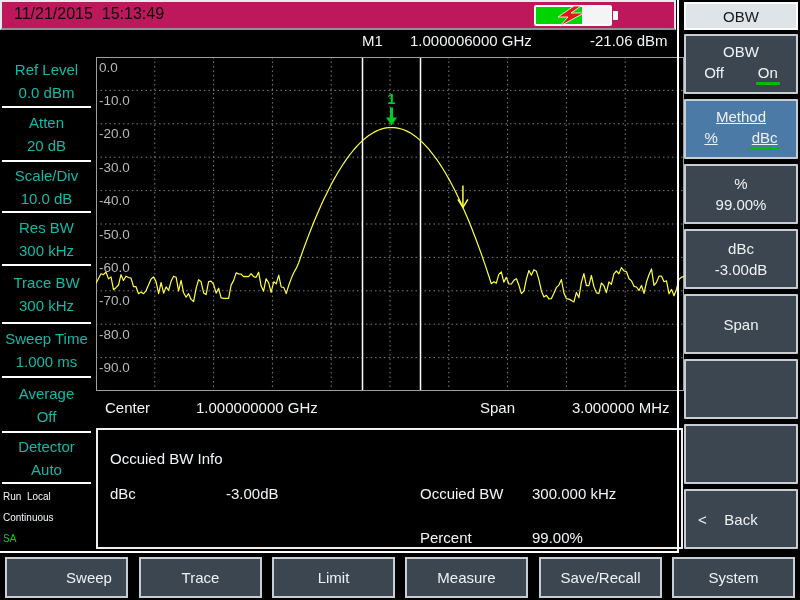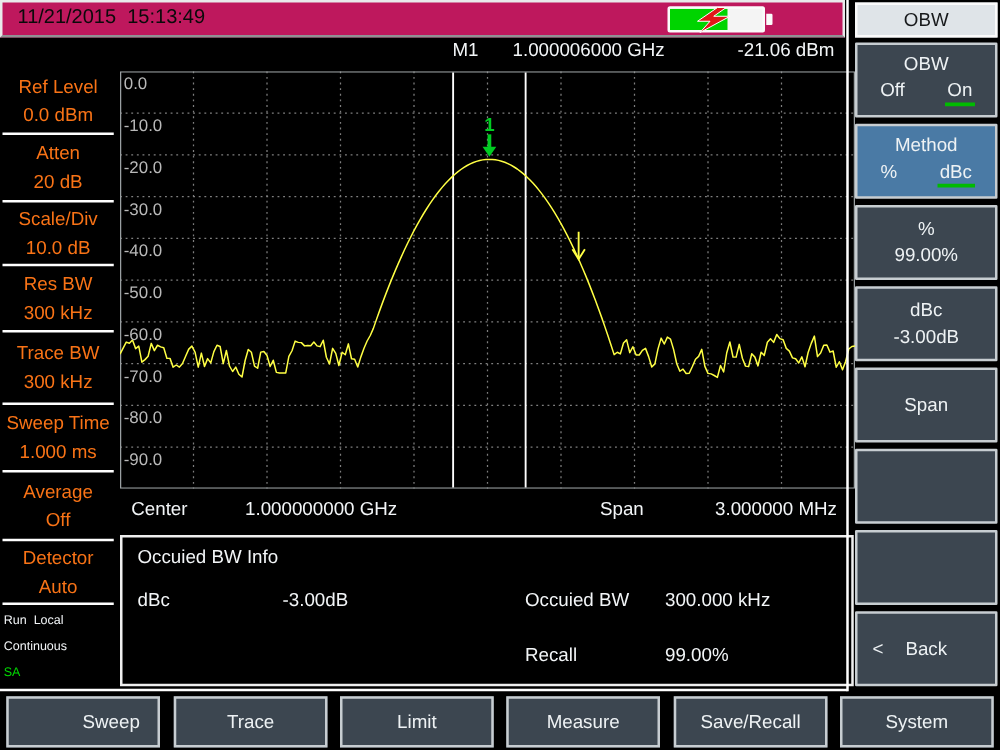--- a/index.html
+++ b/index.html
@@ -34,21 +34,21 @@
   #marker-row { position:absolute; left:0; top:32px; width:676px; height:22px; font-size:15px; }
   #m1-label { position:absolute; left:362px; }
   #m1-freq  { position:absolute; left:410px; }
   #m1-amp   { position:absolute; left:590px; }
 
   
   #left-panel { position:absolute; left:0; top:0; width:95px; height:552px; }
   .lp-item {
     position:absolute; left:0; width:93px; display:flex; flex-direction:column;
     align-items:center; justify-content:center; font-size:15px; line-height:23px;
-    text-align:center; color:#f97316;
+    text-align:center; color:#14b8a6;
   }
   .lp-sep { position:absolute; left:2px; width:89px; height:2px; background:#ffffff; }
   #run-block { position:absolute; left:3px; top:486px; width:92px; font-size:10px; line-height:21px; }
   #run-line1 { white-space:pre; }
   #run-line3 { color:#00d800; }
 
   
   #plot { position:absolute; left:96px; top:57px; }
 
   
@@ -56,36 +56,36 @@
   #f-center-label { position:absolute; left:105px; }
   #f-center-value { position:absolute; left:196px; }
   #f-span-label   { position:absolute; left:480px; }
   #f-span-value   { position:absolute; left:572px; }
 
   
   #info-panel {
     position:absolute; left:96px; top:428px; width:587px; height:121px;
     border:2px solid #efefef; background:#000; font-size:15px;
   }
-  .ip-abs { position:absolute; }
+  .ip-abs { position:absolute;margin-top:13px; }
 
   
   #sidebar { position:absolute; left:680px; top:0; width:120px; height:553px; }
   #menu-title {
     position:absolute; left:4px; top:2px; width:114px; height:28px;
     background:#dfe4e8; border:2px solid #fbfbfb; color:#17191b;
     display:flex; align-items:center; justify-content:center; font-size:15px;
   }
   .menu-btn {
     position:absolute; left:4px; width:114px; height:60px;
     background:#3c4650; border:2px solid #c7cdd1; border-radius:1px;
     display:flex; flex-direction:column; align-items:center; justify-content:center;
     gap:4px; font-size:15px; color:#eef2f4;
   }
-  .menu-btn.hl { background:#4a7aa5; }
+  .menu-btn.hl { background:#4a7aa5;text-decoration:underline; }
   .opt-row { display:flex; justify-content:center; gap:30px; width:100%; }
   .opt { padding:0 2px 1px 2px; border-bottom:3px solid transparent; }
   .opt.sel { border-bottom-color:#00bb00; }
   .menu-btn .back-row { width:100%; position:relative; text-align:center; }
   .back-prefix { position:absolute; left:12px; }
 
   
   .bottom-btn {
     position:absolute; top:557px; height:41px; width:123px;
     background:#3c4650; border:2px solid #c7cdd1; color:#eef2f4;
@@ -216,21 +216,21 @@
     <span id="f-span-label">Span</span>
     <span id="f-span-value">3.000000 MHz</span>
   </div>
 
   <div id="info-panel">
     <span class="ip-abs" style="left:12px; top:7px;">Occuied BW Info</span>
     <span class="ip-abs" style="left:12px; top:42px;">dBc</span>
     <span class="ip-abs" style="left:128px;top:42px;">-3.00dB</span>
     <span class="ip-abs" style="left:322px;top:42px;">Occuied BW</span>
     <span class="ip-abs" style="left:434px;top:42px;">300.000 kHz</span>
-    <span class="ip-abs" style="left:322px;top:86px;">Recall</span>
+    <span class="ip-abs" style="left:322px;top:86px;">Percent</span>
     <span class="ip-abs" style="left:434px;top:86px;">99.00%</span>
   </div>
 
   <div id="sidebar">
     <div id="menu-title">OBW</div>
 
   <div class="menu-btn" style="top: 34px;">
         <div>OBW</div>
         <div class="opt-row">
           <span class="opt">Off</span>

